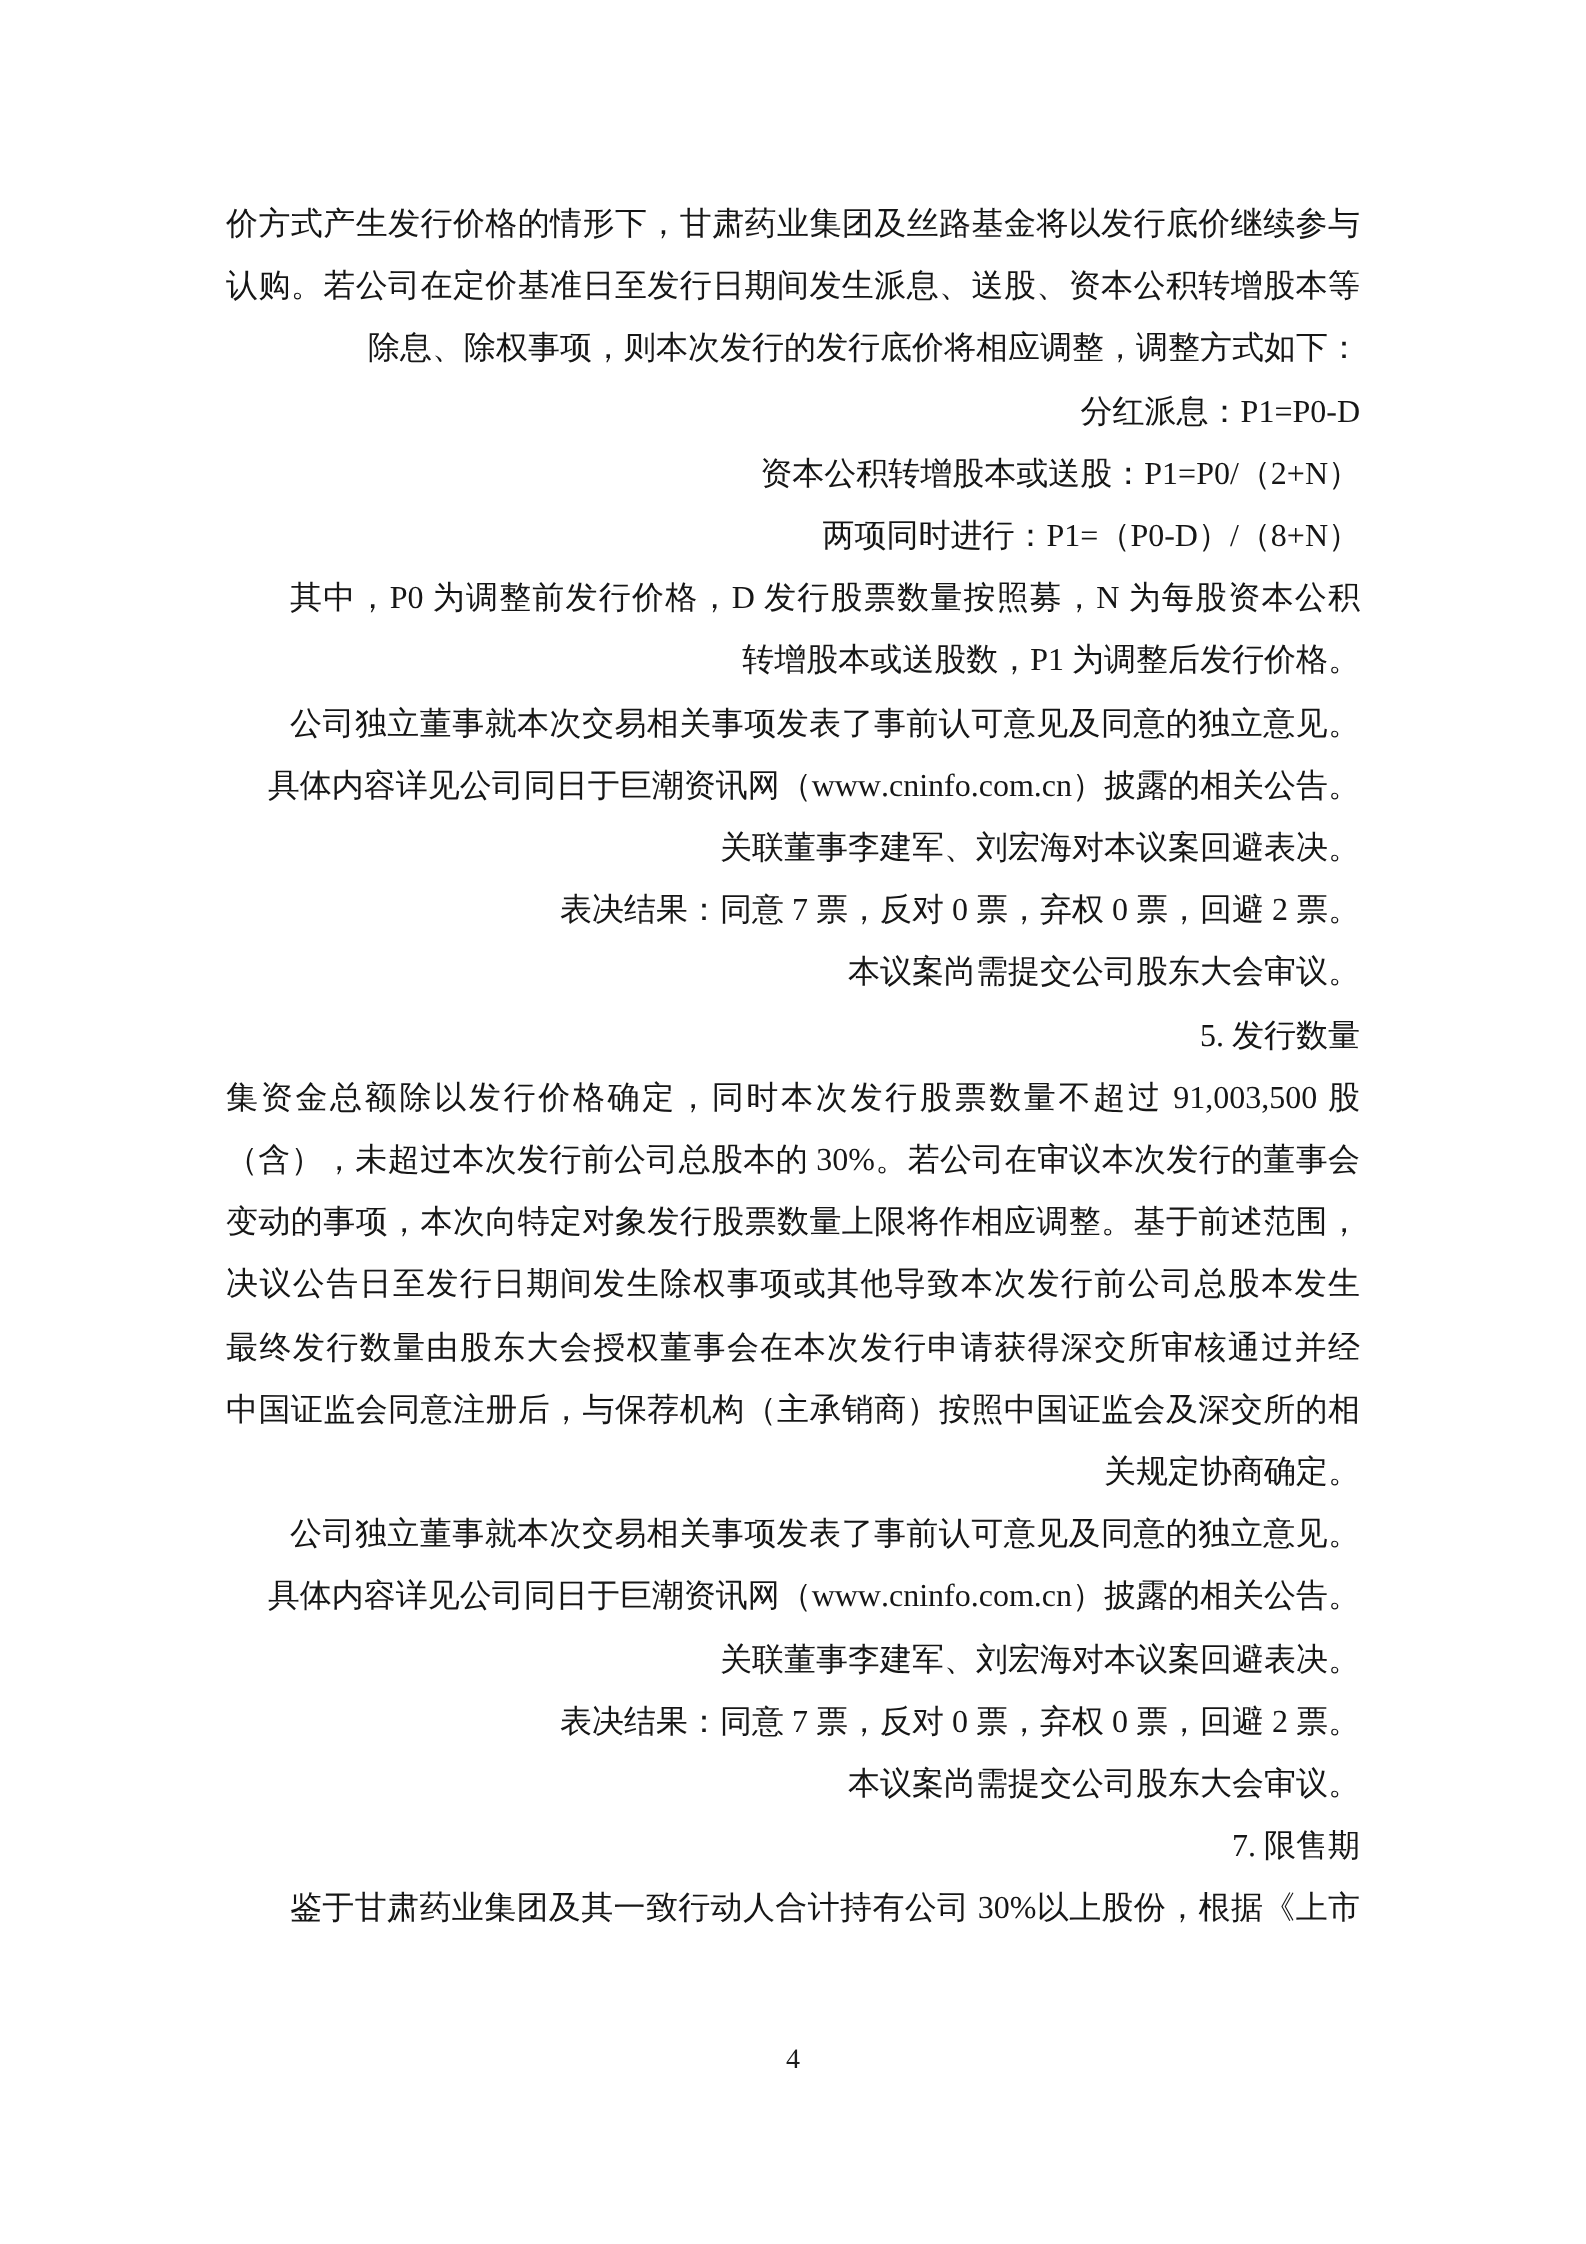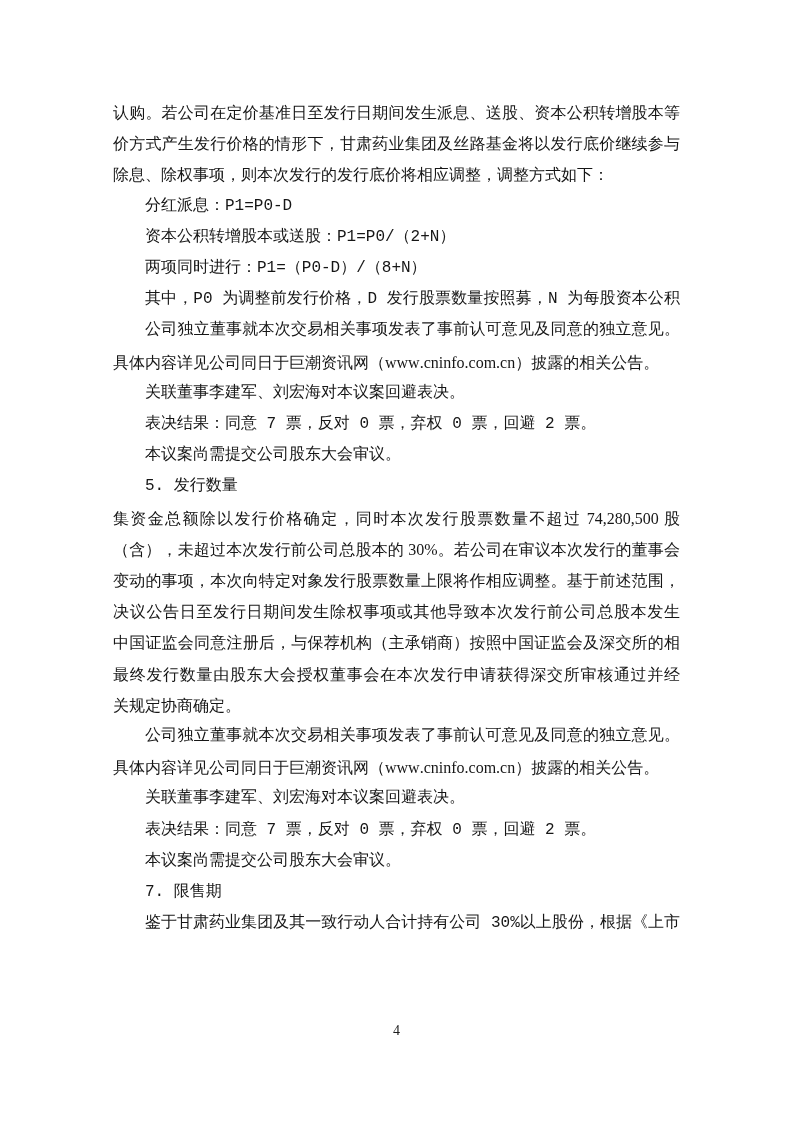--- a/index.html
+++ b/index.html
@@ -27,28 +27,27 @@
     top: 97px;
     width: 567px;
     font-family: "Liberation Serif", "DejaVu Serif", serif;
     font-size: 16px;
     line-height: 31.2px;
     color: #161616;
     font-kerning: none;
   }
   .line {
     width: 100%;
-    text-align: left;
+    text-align: right;
     white-space: normal;
     overflow: visible;
   }
   .line.indent {
     padding-left: 32px;
     box-sizing: border-box;
-    font-family: Liberation Mono, monospace;
   }
   .line.just {
     text-align: justify;
     text-align-last: justify;
   }
   .page-num {
     position: absolute;
     top: 1023px;
     left: 0;
     width: 793px;
@@ -57,39 +56,40 @@
     font-size: 14px;
     line-height: 16px;
     color: #1c1c1c;
   }
 </style>
 </head>
 <body>
 
 <div class="sheet">
   <div class="text-block">
+      <div class="line just">价方式产生发行价格的情形下，甘肃药业集团及丝路基金将以发行底价继续参与</div>
       <div class="line just">认购。若公司在定价基准日至发行日期间发生派息、送股、资本公积转增股本等</div>
-      <div class="line just">价方式产生发行价格的情形下，甘肃药业集团及丝路基金将以发行底价继续参与</div>
       <div class="line">除息、除权事项，则本次发行的发行底价将相应调整，调整方式如下：</div>
       <div class="line indent">分红派息：P1=P0-D</div>
       <div class="line indent">资本公积转增股本或送股：P1=P0/（2+N）</div>
       <div class="line indent">两项同时进行：P1=（P0-D）/（8+N）</div>
       <div class="line indent just">其中，P0 为调整前发行价格，D 发行股票数量按照募，N 为每股资本公积</div>
+      <div class="line">转增股本或送股数，P1 为调整后发行价格。</div>
       <div class="line indent just">公司独立董事就本次交易相关事项发表了事前认可意见及同意的独立意见。</div>
       <div class="line">具体内容详见公司同日于巨潮资讯网（www.cninfo.com.cn）披露的相关公告。</div>
       <div class="line indent">关联董事李建军、刘宏海对本议案回避表决。</div>
       <div class="line indent">表决结果：同意 7 票，反对 0 票，弃权 0 票，回避 2 票。</div>
       <div class="line indent">本议案尚需提交公司股东大会审议。</div>
       <div class="line indent">5. 发行数量</div>
-      <div class="line just">集资金总额除以发行价格确定，同时本次发行股票数量不超过 74,280,500 股</div>
+      <div class="line just">集资金总额除以发行价格确定，同时本次发行股票数量不超过 91,003,500 股</div>
       <div class="line just">（含），未超过本次发行前公司总股本的 30%。若公司在审议本次发行的董事会</div>
       <div class="line just">变动的事项，本次向特定对象发行股票数量上限将作相应调整。基于前述范围，</div>
       <div class="line just">决议公告日至发行日期间发生除权事项或其他导致本次发行前公司总股本发生</div>
+      <div class="line just">最终发行数量由股东大会授权董事会在本次发行申请获得深交所审核通过并经</div>
       <div class="line just">中国证监会同意注册后，与保荐机构（主承销商）按照中国证监会及深交所的相</div>
-      <div class="line just">最终发行数量由股东大会授权董事会在本次发行申请获得深交所审核通过并经</div>
       <div class="line">关规定协商确定。</div>
       <div class="line indent just">公司独立董事就本次交易相关事项发表了事前认可意见及同意的独立意见。</div>
       <div class="line">具体内容详见公司同日于巨潮资讯网（www.cninfo.com.cn）披露的相关公告。</div>
       <div class="line indent">关联董事李建军、刘宏海对本议案回避表决。</div>
       <div class="line indent">表决结果：同意 7 票，反对 0 票，弃权 0 票，回避 2 票。</div>
       <div class="line indent">本议案尚需提交公司股东大会审议。</div>
       <div class="line indent">7. 限售期</div>
       <div class="line indent just">鉴于甘肃药业集团及其一致行动人合计持有公司 30%以上股份，根据《上市</div>
     </div>
   <div class="page-num">4</div>

